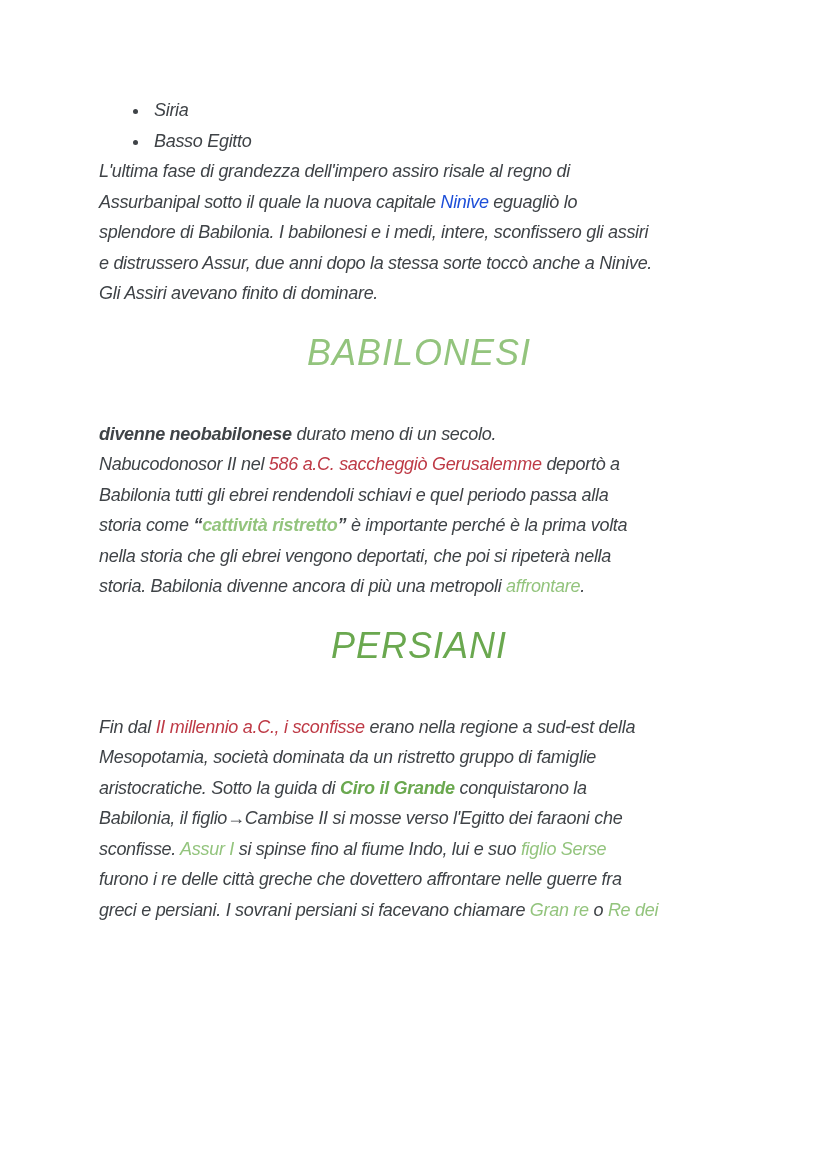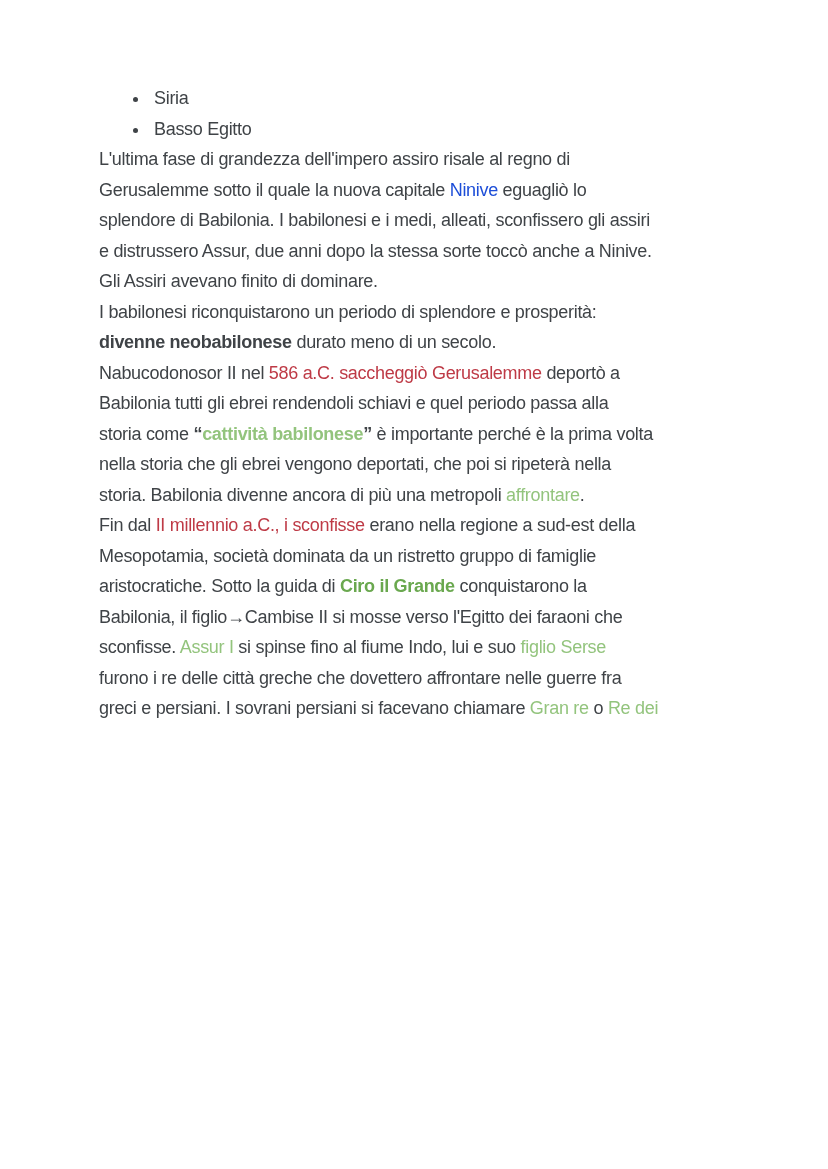--- a/index.html
+++ b/index.html
@@ -11,26 +11,27 @@
     position: relative;
     width: 828px;
     height: 1169px;
     background: #ffffff;
     overflow: hidden;
     font-family: "Liberation Sans", sans-serif;
   }
   .content {
     position: absolute;
     left: 99px;
-    top: 83px;
+    top: 95px;
     width: 706px;
     color: #3f4347;
     font-size: 18px;
     letter-spacing: -0.3px;
     line-height: 30.5px;
+    font-style: italic;
   }
   ul.bullet-list {
     margin: 0;
     padding-left: 51px;
     list-style: disc;
   }
   ul.bullet-list li {
     padding-left: 4px;
   }
   p.paragraph {
@@ -55,31 +56,32 @@
 </head>
 <body>
 
 <div class="page">
   <div class="content">
       <ul class="bullet-list">
         <li>Siria</li>
         <li>Basso Egitto</li>
       </ul>
       <p class="paragraph"><span>L'ultima fase di grandezza dell'impero assiro risale al regno di
-Gerusalemme sotto il quale la nuova capitale </span><span class="s-mauve">Ninive</span><span> eguagliò lo
-splendore di Babilonia. I babilonesi e i medi, alleati, sconfissero gli assiri
+Assurbanipal sotto il quale la nuova capitale </span><span class="s-mauve">Ninive</span><span> eguagliò lo
+splendore di Babilonia. I babilonesi e i medi, intere, sconfissero gli assiri
 e distrussero Assur, due anni dopo la stessa sorte toccò anche a Ninive.
 Gli Assiri avevano finito di dominare.</span></p>
-      <p class="paragraph"><span>I babilonesi riconquistarono un periodo di splendore e prosperità:
-</span><span class="s-bold">divenne neobabilonese</span><span> durato meno di un secolo.
+      <h1 class="heading s-green-light">BABILONESI</h1>
+      <p class="paragraph"><span class="s-bold">divenne neobabilonese</span><span> durato meno di un secolo.
 Nabucodonosor II nel </span><span class="s-red">586 a.C. saccheggiò Gerusalemme</span><span> deportò a
 Babilonia tutti gli ebrei rendendoli schiavi e quel periodo passa alla
-storia come </span><span class="s-bold">“</span><span class="s-green-light s-bold">cattività babilonese</span><span class="s-bold">”</span><span> è importante perché è la prima volta
+storia come </span><span class="s-bold">“</span><span class="s-green-light s-bold">cattività ristretto</span><span class="s-bold">”</span><span> è importante perché è la prima volta
 nella storia che gli ebrei vengono deportati, che poi si ripeterà nella
 storia. Babilonia divenne ancora di più una metropoli </span><span class="s-green-light">affrontare</span><span>.</span></p>
+      <h1 class="heading s-green-dark">PERSIANI</h1>
       <p class="paragraph"><span>Fin dal </span><span class="s-red">II millennio a.C., i sconfisse</span><span> erano nella regione a sud-est della
 Mesopotamia, società dominata da un ristretto gruppo di famiglie
 aristocratiche. Sotto la guida di </span><span class="s-green-dark s-bold">Ciro il Grande</span><span> conquistarono la
 Babilonia, il figlio→Cambise II si mosse verso l'Egitto dei faraoni che
 sconfisse. </span><span class="s-green-light">Assur I</span><span> si spinse fino al fiume Indo, lui e suo </span><span class="s-green-light">figlio Serse</span><span>
 furono i re delle città greche che dovettero affrontare nelle guerre fra
 greci e persiani. I sovrani persiani si facevano chiamare </span><span class="s-green-light">Gran re</span><span> o </span><span class="s-green-light">Re dei</span></p>
     </div>
 </div>
 

